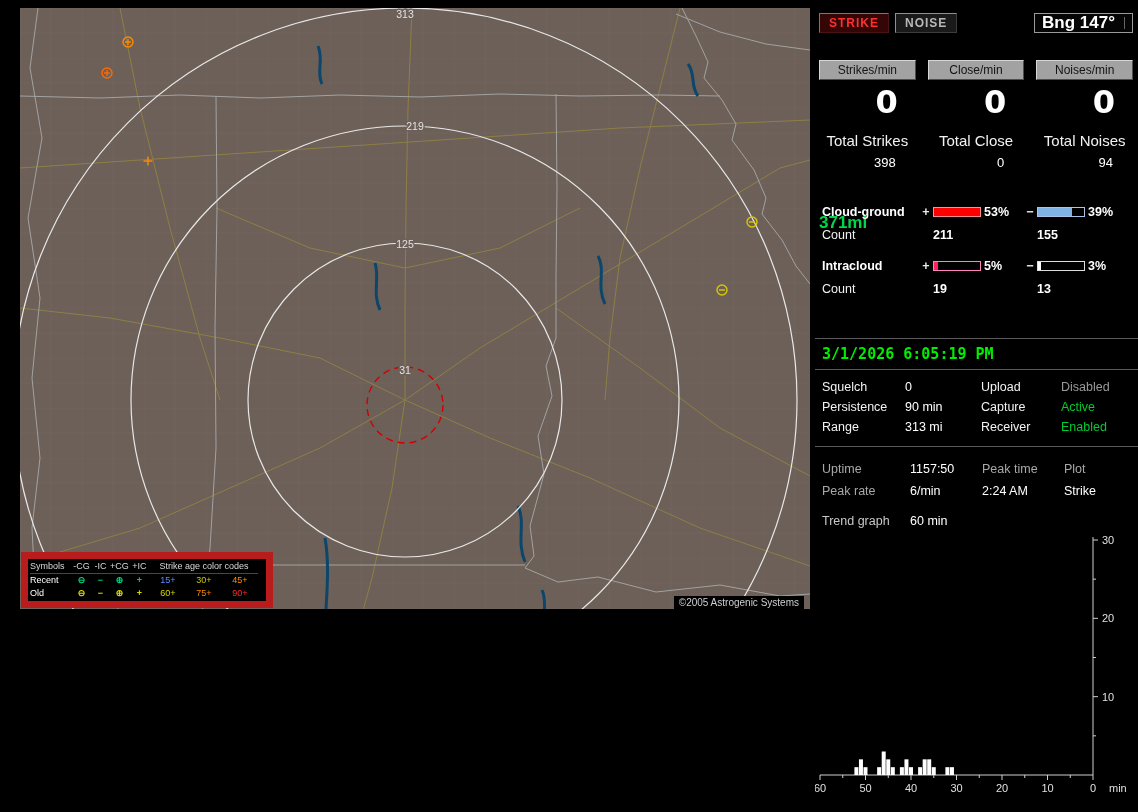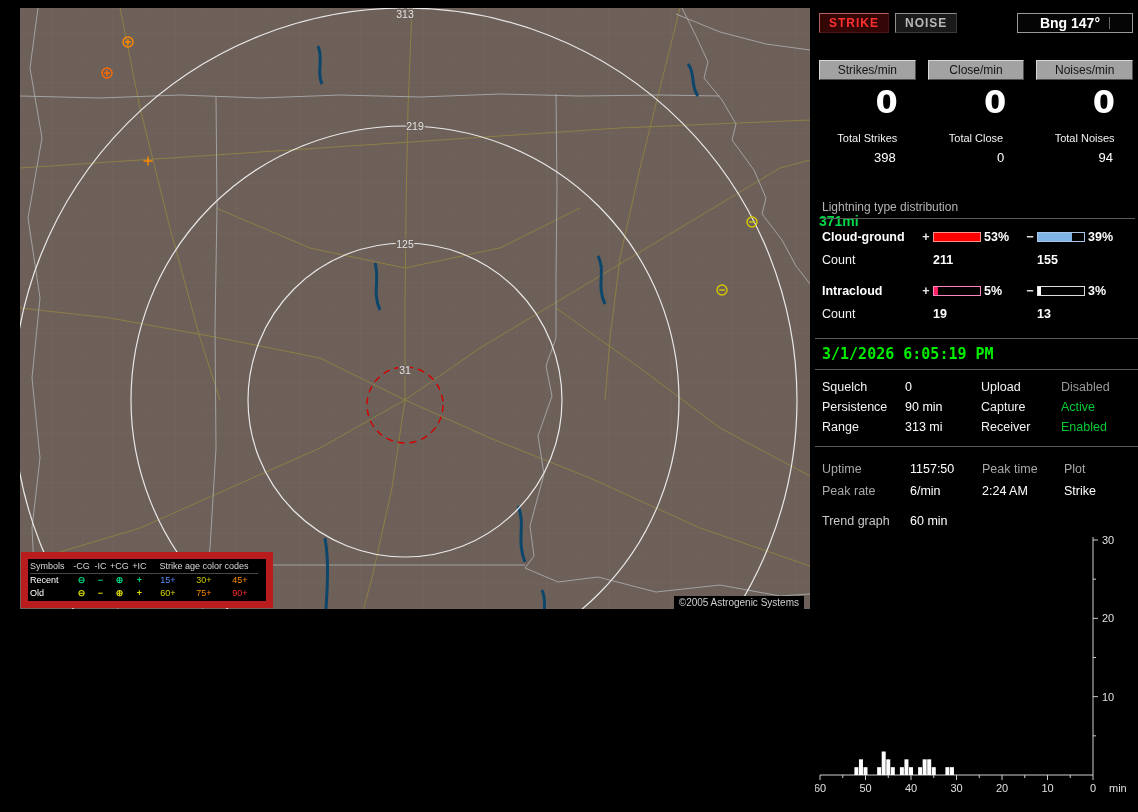--- a/index.html
+++ b/index.html
@@ -22,31 +22,31 @@
   .lg-sym{font-weight:bold;}
 
   
   .panel{position:absolute;left:815px;top:0;width:323px;height:812px;background:#000;font-size:12.5px;}
   .top-row{position:absolute;top:13px;left:4px;right:5px;display:flex;align-items:center;gap:6px;}
   .btn{font-size:12px;font-weight:bold;padding:2px 9px;background:#1a1a1a;cursor:default;
     border:1px solid;border-color:#909090 #3c3c3c #3c3c3c #909090;letter-spacing:1px;}
   .btn.strike{color:#ff3030;background:#340606;border-color:#b06060 #4a1414 #4a1414 #b06060;}
   .btn.noise{color:#b8b8b8;}
   .bng{margin-left:auto;display:flex;align-items:center;border:1px solid #999;background:#050505;
-    height:18px;padding:0 22px;gap:9px;font-weight:bold;font-size:14px;}
+    height:18px;padding:0 7px;gap:9px;font-weight:bold;font-size:17px;}
   .bng .sep{width:1px;height:12px;background:#666;}
   .bng .deg{color:#fff;} .bng .dist{color:#00d84a;}
 
   .counters{position:absolute;top:60px;left:4px;width:314px;display:grid;grid-template-columns:1fr 1fr 1fr;column-gap:12px;}
   .counter-col{display:flex;flex-direction:column;}
   .counter-btn{background:#a2a2a2;color:#141414;font-size:12px;text-align:center;padding:2px 0;
     border:1px solid;border-color:#d6d6d6 #4e4e4e #4e4e4e #d6d6d6;}
   .big-zero{font-size:32px;font-weight:bold;color:#fff;text-align:right;padding-right:18px;margin-top:3px;height:42px;
     font-family:"DejaVu Sans",sans-serif;}
-  .total-label{font-size:11px;text-align:center;margin-top:7px;color:#f2f2f2;}
+  .total-label{font-size:15px;text-align:center;margin-top:7px;color:#f2f2f2;}
   .total-value{font-size:13px;text-align:right;padding-right:20px;margin-top:6px;color:#fff;}
 
   .dist{position:absolute;top:200px;left:0;width:323px;}
   .dist-title{color:#b4b4b4;font-size:12px;margin:0 3px 6px 7px;padding-bottom:4px;border-bottom:1px solid #5a5a5a;}
   .dist-row,.count-row{display:grid;grid-template-columns:100px 104px 104px;align-items:center;height:23px;padding:0 7px;}
   .dist-label{font-weight:bold;color:#fff;}
   .bar-group{display:flex;align-items:center;gap:3px;}
   .sign{width:8px;text-align:center;font-weight:bold;color:#e8e8e8;}
   .bar{width:48px;height:10px;border:1px solid #ccc;position:relative;box-sizing:border-box;background:#000;}
   .bar i{position:absolute;left:0;top:0;bottom:0;}
@@ -236,21 +236,20 @@
       </div>
       <div class="counter-col">
         <div class="counter-btn">Noises/min</div>
         <div class="big-zero">0</div>
         <div class="total-label">Total Noises</div>
         <div class="total-value">94</div>
       </div>
     </div>
 
     <div class="dist">
-      <div class="dist-title">Lightning type distribution</div>
 
       <div class="dist-row">
         <div class="dist-label">Cloud-ground</div>
         <div class="bar-group">
           <span class="sign">+</span>
           <span class="bar bar-cgp">
               <i style="width: 100%;"></i>
             </span>
           <span class="pct">53%</span>
         </div>

